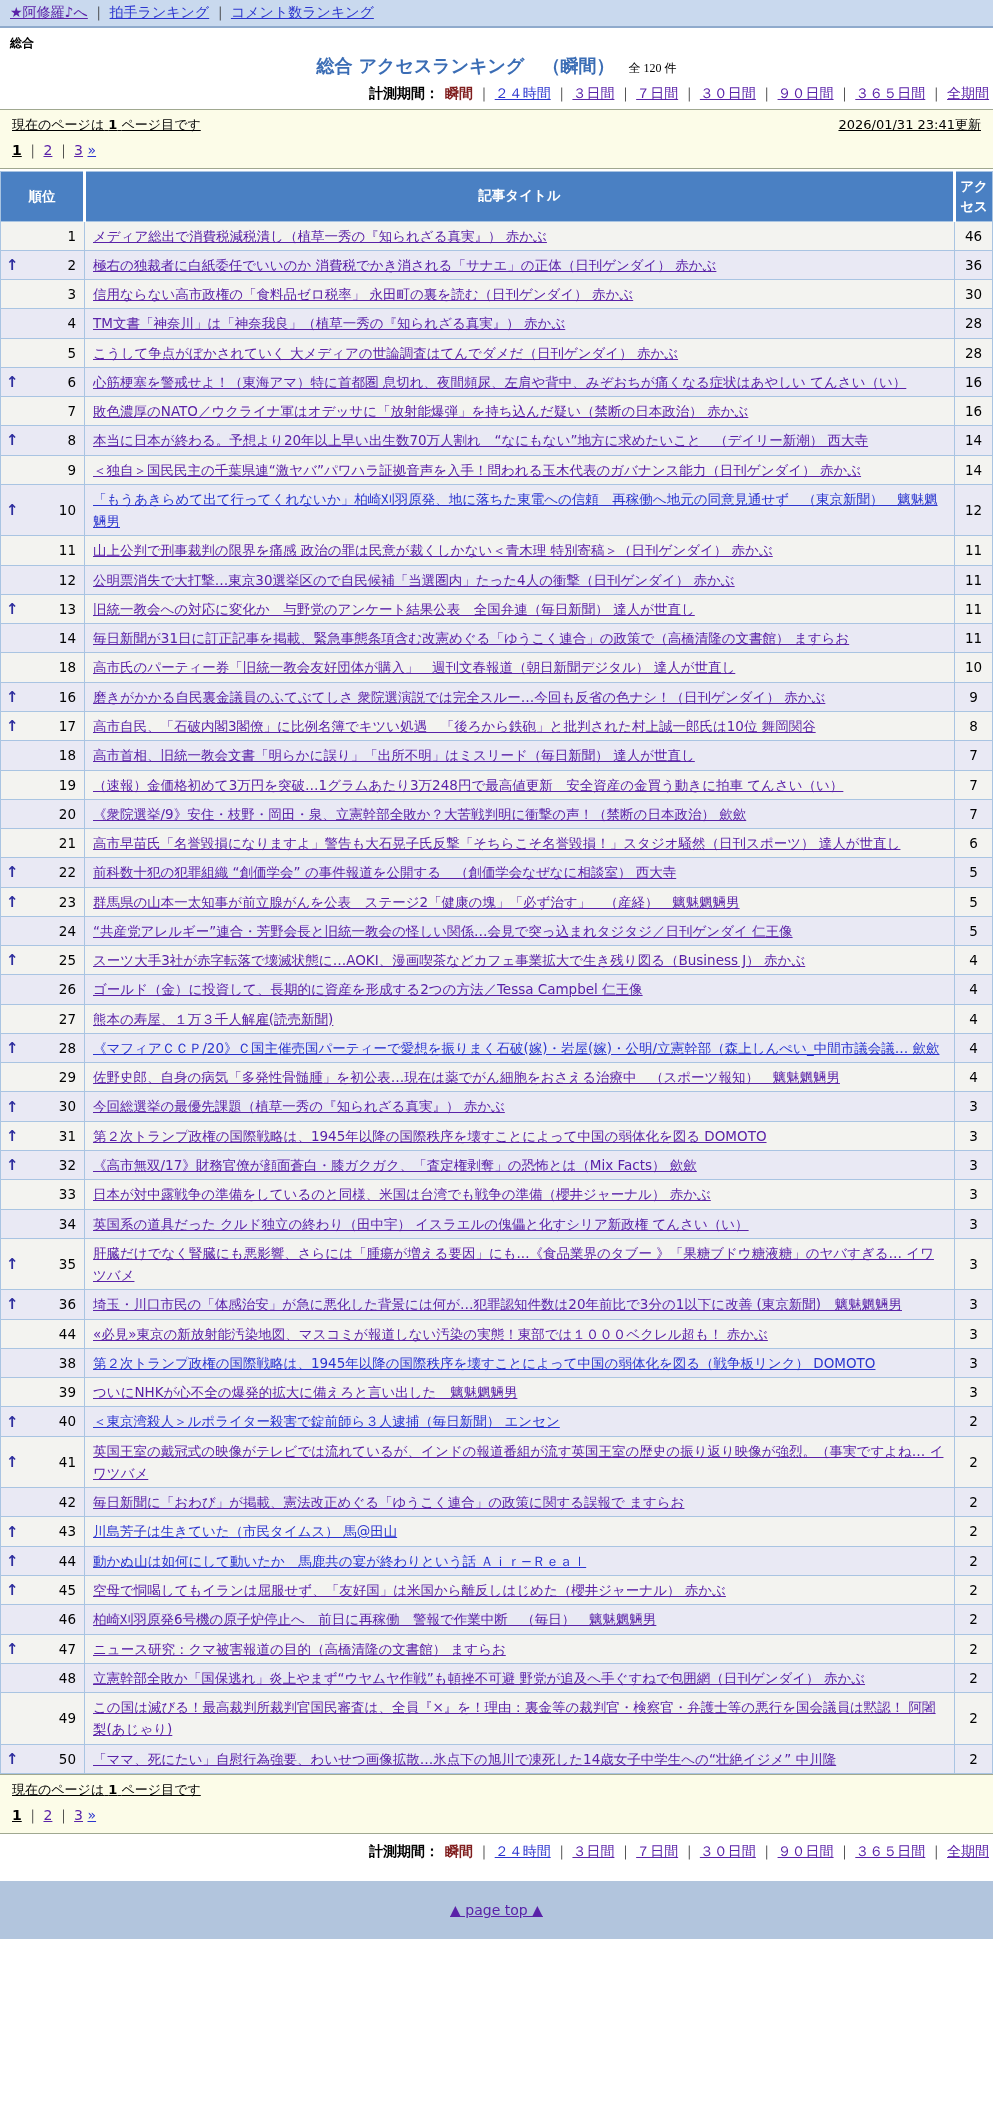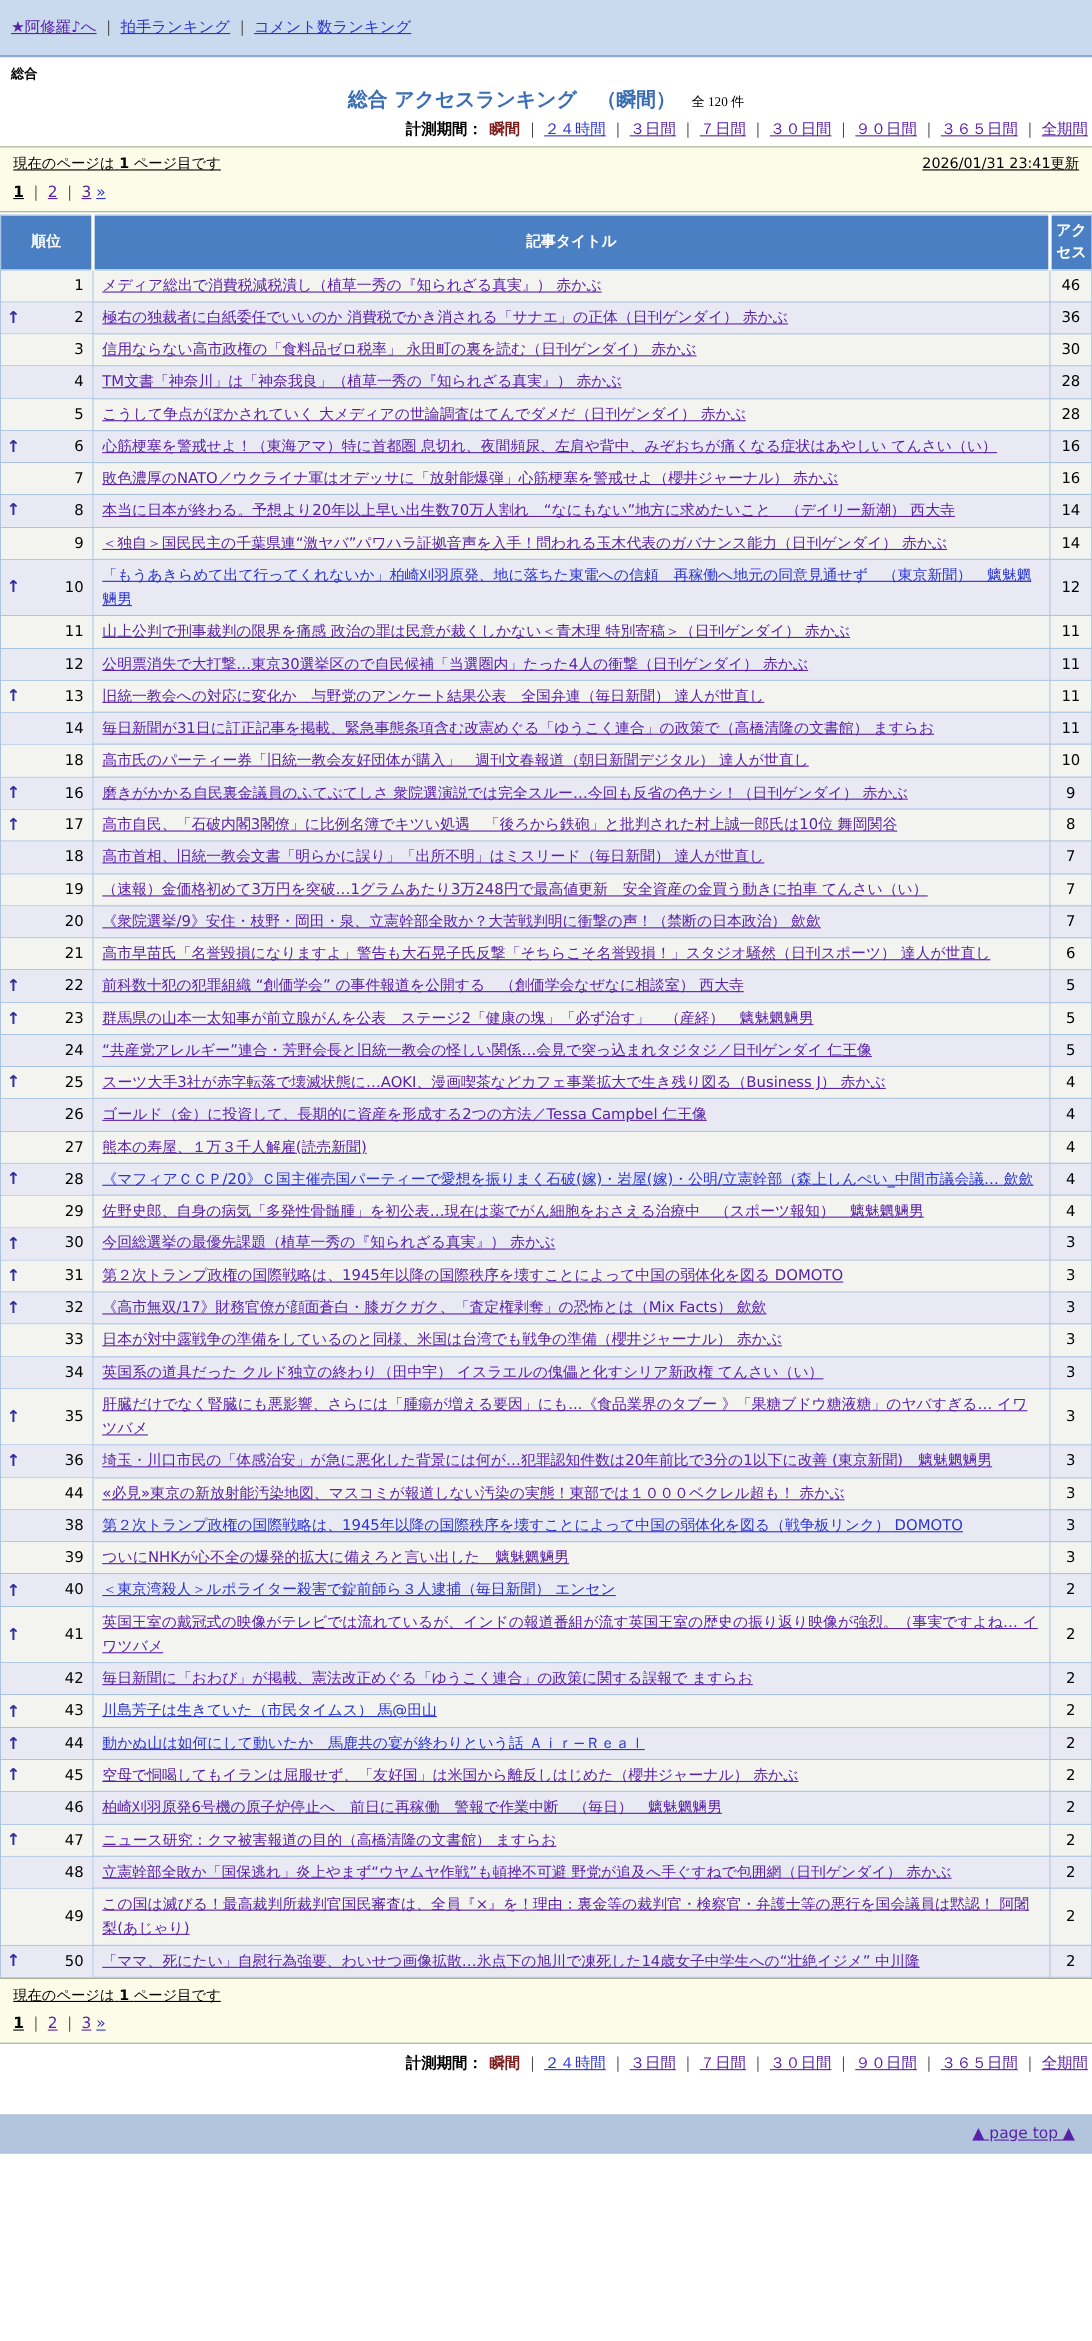--- a/index.html
+++ b/index.html
@@ -8,21 +8,21 @@
     --row-odd:#f3f3f0; --row-even:#e9e9f4; --table-border:#a9c4e2;
     --box-bg:#fcfce8; --box-border:#a0a890; --footer-bar:#b2c5dd; --arrow:#2e2e9e;
   }
   *{box-sizing:border-box;}
   body{margin:0;background:#fff;color:#000;font-family:"DejaVu Sans",sans-serif;font-size:13px;}
   a{text-decoration:underline;cursor:pointer;}
   .lnk.visited{color:var(--link-visited);}
   .lnk.new{color:var(--link-new);}
   .sep{color:#333;margin:0 4px;}
   
-  .topbar{background:var(--topbar-bg);border-bottom:2px solid var(--topbar-border);padding:16px 10px;font-size:14px;}
+  .topbar{background:var(--topbar-bg);border-bottom:2px solid var(--topbar-border);padding:4px 10px;font-size:14px;}
   
   .category{font-weight:bold;font-size:12px;margin:7px 10px 2px;}
   .titleline{text-align:center;margin:2px 0 4px;}
   .pagetitle{color:var(--title-accent);font-weight:bold;font-size:18px;}
   .count{font-size:12px;margin-left:10px;color:#000;font-family:Liberation Serif, serif;}
   
   .periods{text-align:right;padding:3px 4px 6px;font-size:14px;}
   .periods .plabel{font-weight:bold;margin-right:6px;}
   .periods .current{font-weight:bold;color:#7f1d1d;}
   
@@ -37,21 +37,21 @@
   table.ranking th + th{border-left:3px solid #fff;}
   table.ranking td{border:1px solid var(--table-border);padding:3px 8px;line-height:1.65;font-size:13.5px;vertical-align:middle;}
   tr.odd td{background:var(--row-odd);}
   tr.even td{background:var(--row-even);}
   td.rankcell{width:84px;text-align:right;padding-right:6px;position:relative;}
   td.accesscell{width:38px;text-align:center;padding:3px 4px;}
   .uparrow{position:absolute;left:5px;top:50%;transform:translateY(-50%);color:var(--arrow);font-weight:bold;font-size:15px;}
   td.titlecell a{color:var(--link-visited);}
   td.titlecell a.unvisited{color:var(--link-new);}
   
-  .footerbar{background:var(--footer-bar);text-align:right;padding:10px 16px;margin-top:31px;font-size:14px;}
+  .footerbar{background:var(--footer-bar);text-align:center;padding:21px 16px;margin-top:14px;font-size:14px;}
   .spacer{height:60px;}
   .gap{height:6px;}
 </style>
 </head>
 <body>
 
 <div class="topbar"><a class="lnk visited" href="#">★阿修羅♪へ</a><span class="sep">｜</span><a class="lnk new" href="#">拍手ランキング</a><span class="sep">｜</span><a class="lnk new" href="#">コメント数ランキング</a></div>
 
 <div class="category">総合</div>
 
@@ -146,21 +146,21 @@
       <a href="#">心筋梗塞を警戒せよ！（東海アマ）特に首都圏 息切れ、夜間頻尿、左肩や背中、みぞおちが痛くなる症状はあやしい てんさい（い）</a>
     </td>
     <td class="accesscell">16</td>
   </tr>
       <tr class="odd">
     <td class="rankcell">
       <span class="uparrow"></span>
       <span>7</span>
     </td>
     <td class="titlecell">
-      <a href="#">敗色濃厚のNATO／ウクライナ軍はオデッサに「放射能爆弾」心筋梗塞を警戒せよ（櫻井ジャーナル） 赤かぶ</a>
+      <a href="#">敗色濃厚のNATO／ウクライナ軍はオデッサに「放射能爆弾」を持ち込んだ疑い（禁断の日本政治） 赤かぶ</a>
     </td>
     <td class="accesscell">16</td>
   </tr>
       <tr class="even">
     <td class="rankcell">
       <span class="uparrow">↑</span>
       <span>8</span>
     </td>
     <td class="titlecell">
       <a href="#">本当に日本が終わる。予想より20年以上早い出生数70万人割れ　“なにもない”地方に求めたいこと　（デイリー新潮） 西大寺</a>

